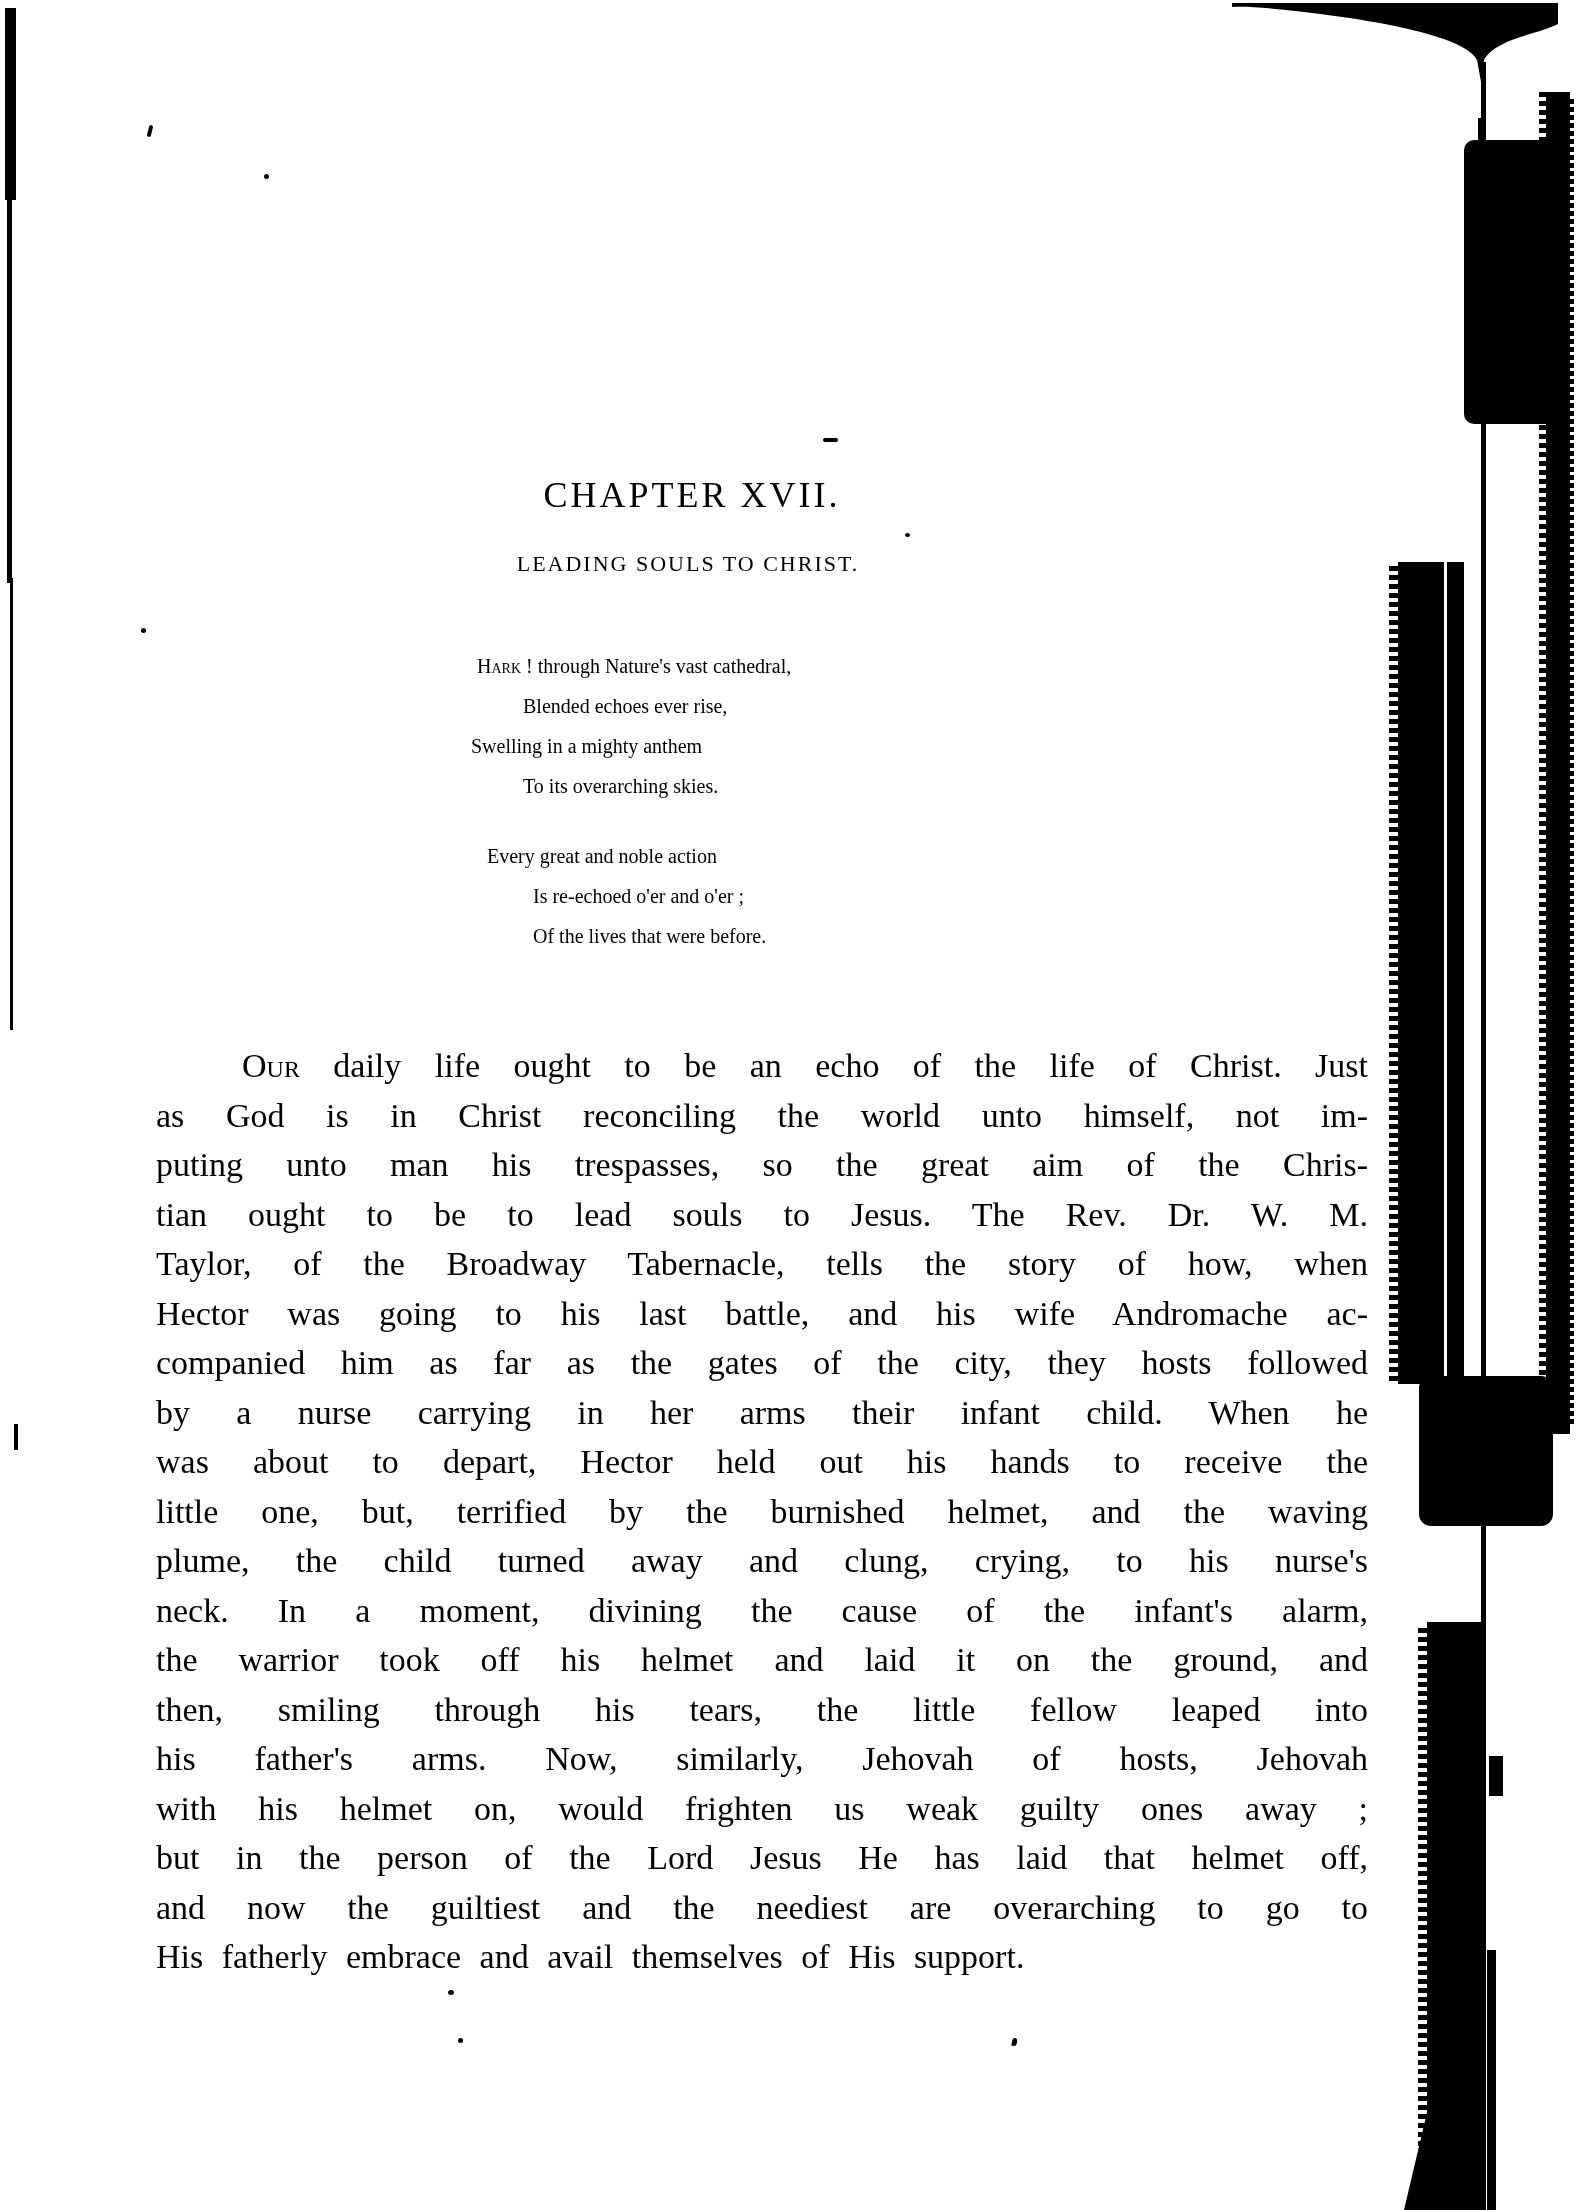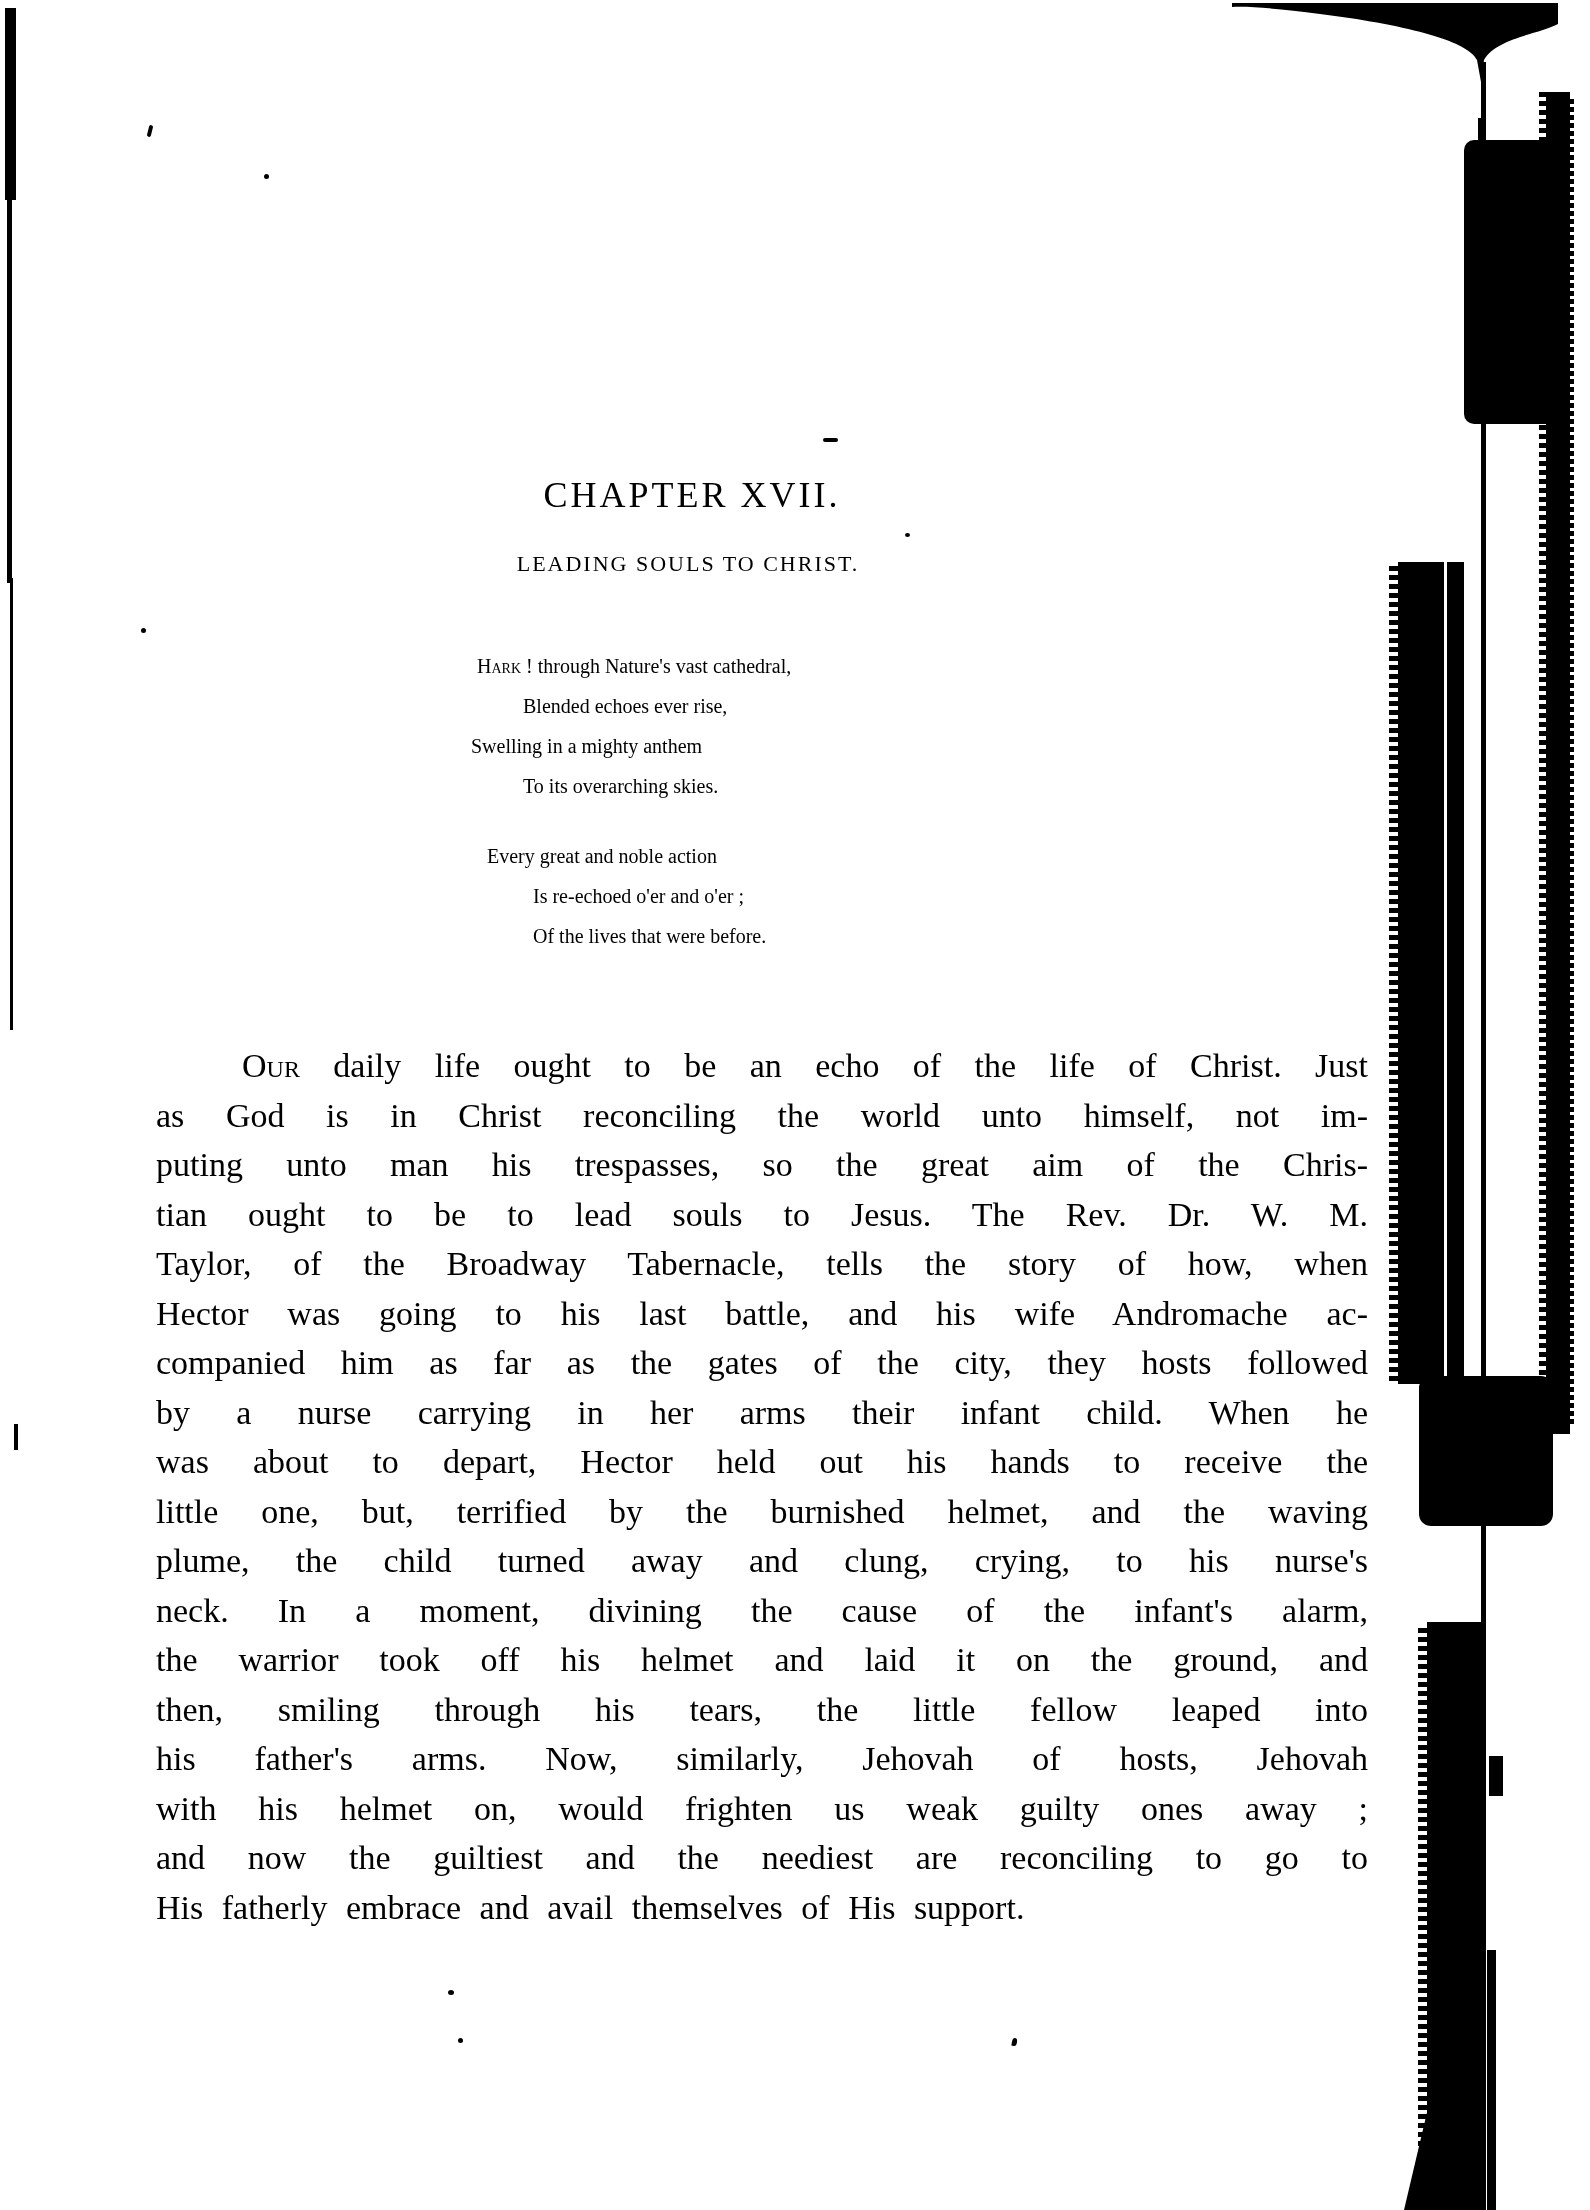--- a/index.html
+++ b/index.html
@@ -93,21 +93,22 @@
     <div class="pline">companied him as far as the gates of the city, they hosts followed</div>
     <div class="pline">by a nurse carrying in her arms their infant child.  When he</div>
     <div class="pline">was about to depart, Hector held out his hands to receive the</div>
     <div class="pline">little one, but, terrified by the burnished helmet, and the waving</div>
     <div class="pline">plume, the child turned away and clung, crying, to his nurse's</div>
     <div class="pline">neck.  In a moment, divining the cause of the infant's alarm,</div>
     <div class="pline">the warrior took off his helmet and laid it on the ground, and</div>
     <div class="pline">then, smiling through his tears, the little fellow leaped into</div>
     <div class="pline">his father's arms.  Now, similarly, Jehovah of hosts, Jehovah</div>
     <div class="pline">with his helmet on, would frighten us weak guilty ones away ;</div>
-    <div class="pline">and now the guiltiest and the neediest are reconciling to go to</div>
+    <div class="pline">but in the person of the Lord Jesus He has laid that helmet off,</div>
+    <div class="pline">and now the guiltiest and the neediest are overarching to go to</div>
     <div class="pline last">His fatherly embrace and avail themselves of His support.</div>
   </div>
 
   <svg style="position:absolute;left:1230px;top:0;" width="332" height="86" viewBox="0 0 332 86">
     <path d="M2,3 L328,3 L328,24 C310,34 266,38 254,60 L251,82 L247,60 C238,40 170,24 90,14 C50,9 20,6 2,7 Z" fill="#000"></path>
   </svg>
 
   <div class="art" style="left:1478px;top:118px;width:6px;height:34px;"></div>
   <div class="art" style="left:1464px;top:140px;width:100px;height:284px;border-radius:10px;"></div>
 

